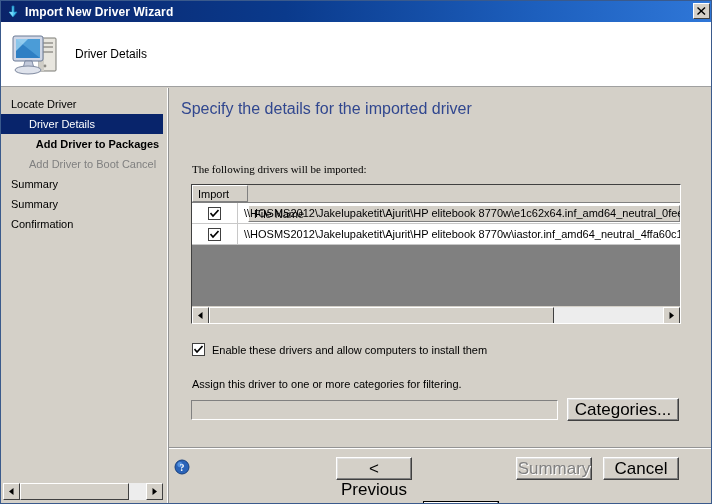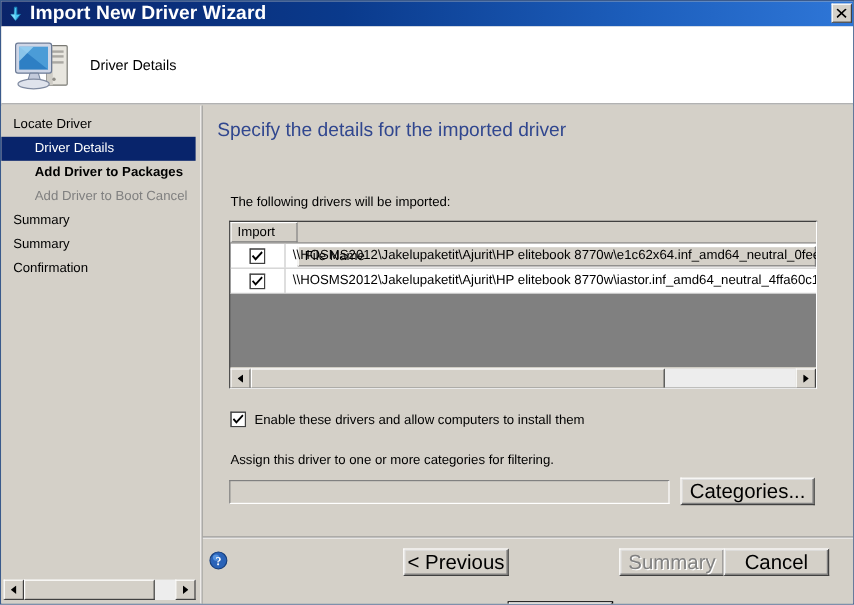--- a/index.html
+++ b/index.html
@@ -32,21 +32,21 @@
   }
   #title-icon {
     width: 16px; height: 16px;
     margin-left: 4px; margin-right: 4px;
     position: relative;
     flex: none;
   }
   #title-icon svg { display: block; }
   #title-text {
     color: #ffffff;
-    font-size: 16px;
+    font-size: 12px;
     font-weight: bold;
     letter-spacing: 0.1px;
     white-space: nowrap;
   }
   #close-btn {
     position: absolute; right: 3px; top: 2px;
     width: 17px; height: 16px;
     background: #d4d0c8;
     border-top: 1px solid #ffffff;
     border-left: 1px solid #ffffff;
@@ -112,21 +112,21 @@
     padding-left: 10px;
     box-sizing: border-box;
     color: #000000;
   }
   .step.indent { padding-left: 28px; }
   .step.selected {
     background: #08246b;
     color: #ffffff;
     width: 162px;
   }
-  .step.bold { font-weight: bold; }
+  .step.bold { font-weight: bold; text-align: center; }
   .step.disabled { color: #808080; }
 
   
   #sidebar-scroll {
     position: absolute; left: 2px; bottom: 3px;
     width: 160px; height: 17px;
     background: #d4d0c8;
     display: flex; align-items: stretch;
     box-sizing: border-box;
   }
@@ -166,20 +166,21 @@
   #page-heading {
     position: absolute; left: 12px; top: 12px;
     font-size: 16px;
     color: #31478f;
     white-space: nowrap;
   }
   #list-label {
     position: absolute; left: 23px; top: 75px;
     font-size: 11px;
     color: #000000;
+    font-family: Liberation Serif, serif;
   }
 
   
   #driver-list {
     position: absolute; left: 22px; top: 96px;
     width: 490px; height: 140px;
     background: #808080;
     border-top: 1px solid #404040;
     border-left: 1px solid #404040;
     border-right: 1px solid #ffffff;
@@ -339,21 +340,21 @@
     position: absolute; left: 168px; top: 361px;
     width: 542px; height: 54px;
     background: #d4d0c8;
   }
   #help-icon {
     position: absolute; left: 5px; top: 10px;
     width: 16px; height: 16px;
   }
   .footer-btn {
     position: absolute; top: 8px;
-    width: 88px; height: 23px;
+    width: 76px; height: 23px;
   }
   #btn-previous { left: 167px; }
   #btn-next     { left: 254px; margin-top: 44px; }
   #btn-summary  { left: 347px; }
   #btn-cancel   { left: 434px; }
 </style>
 </head>
 <body>
 
 <div id="window">

